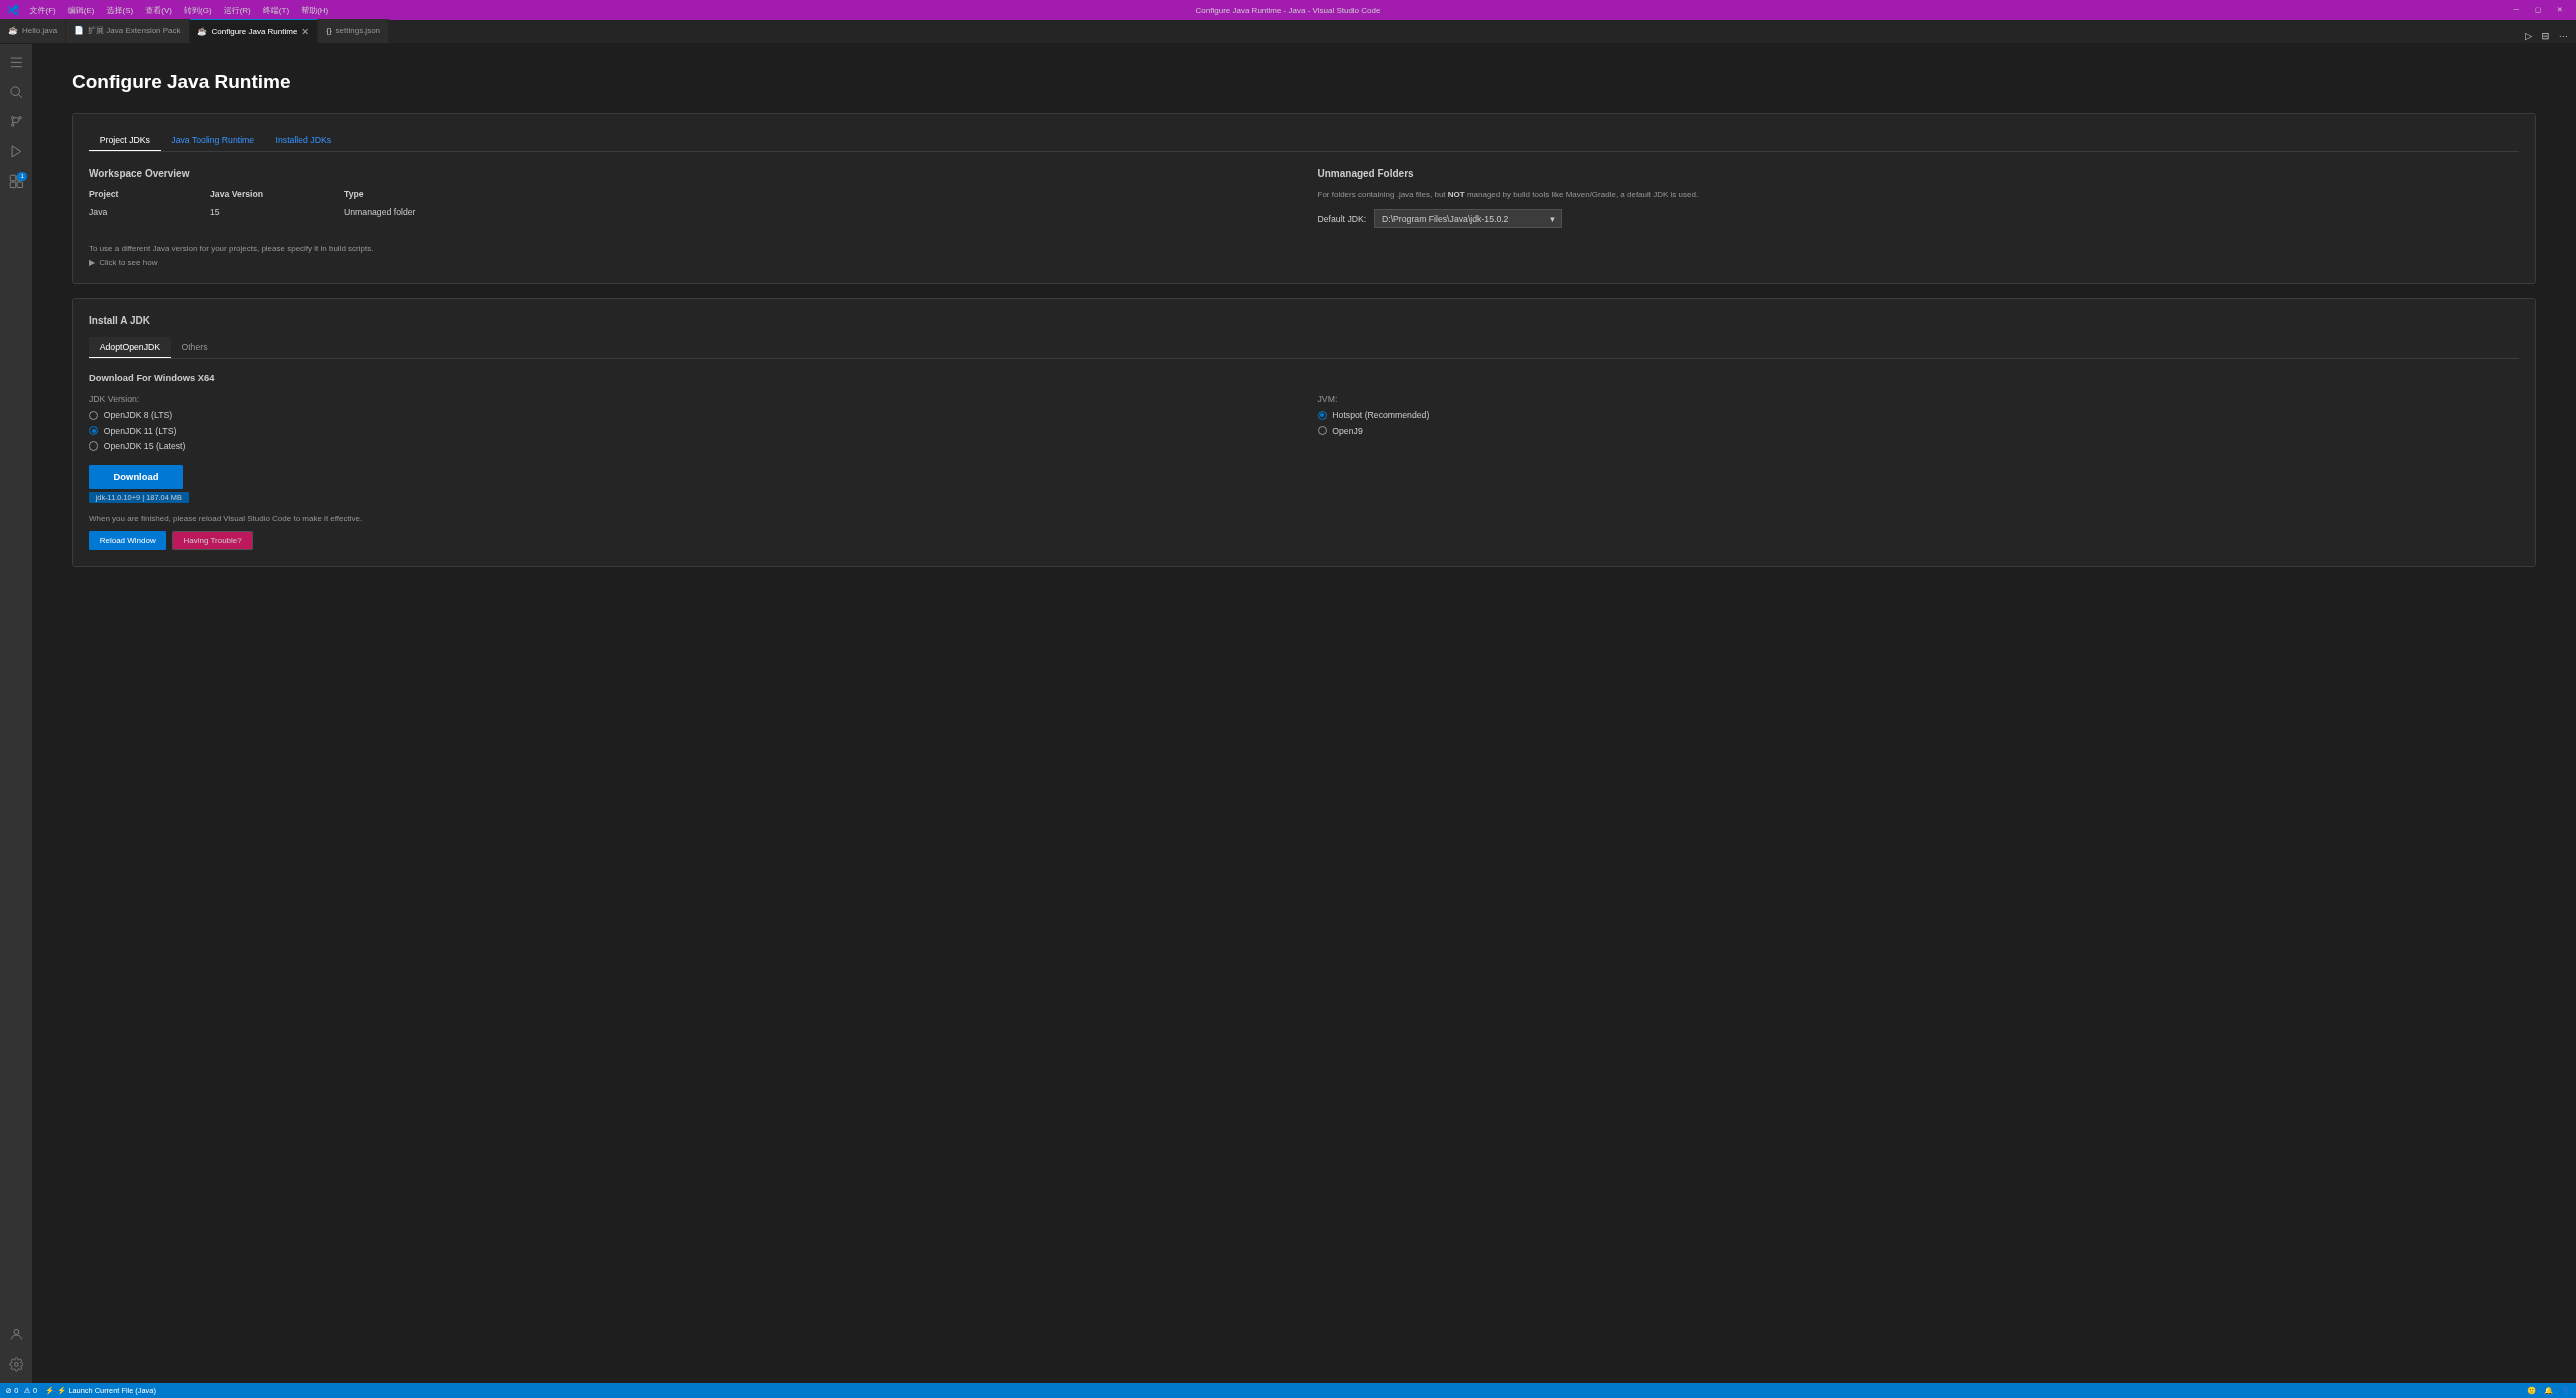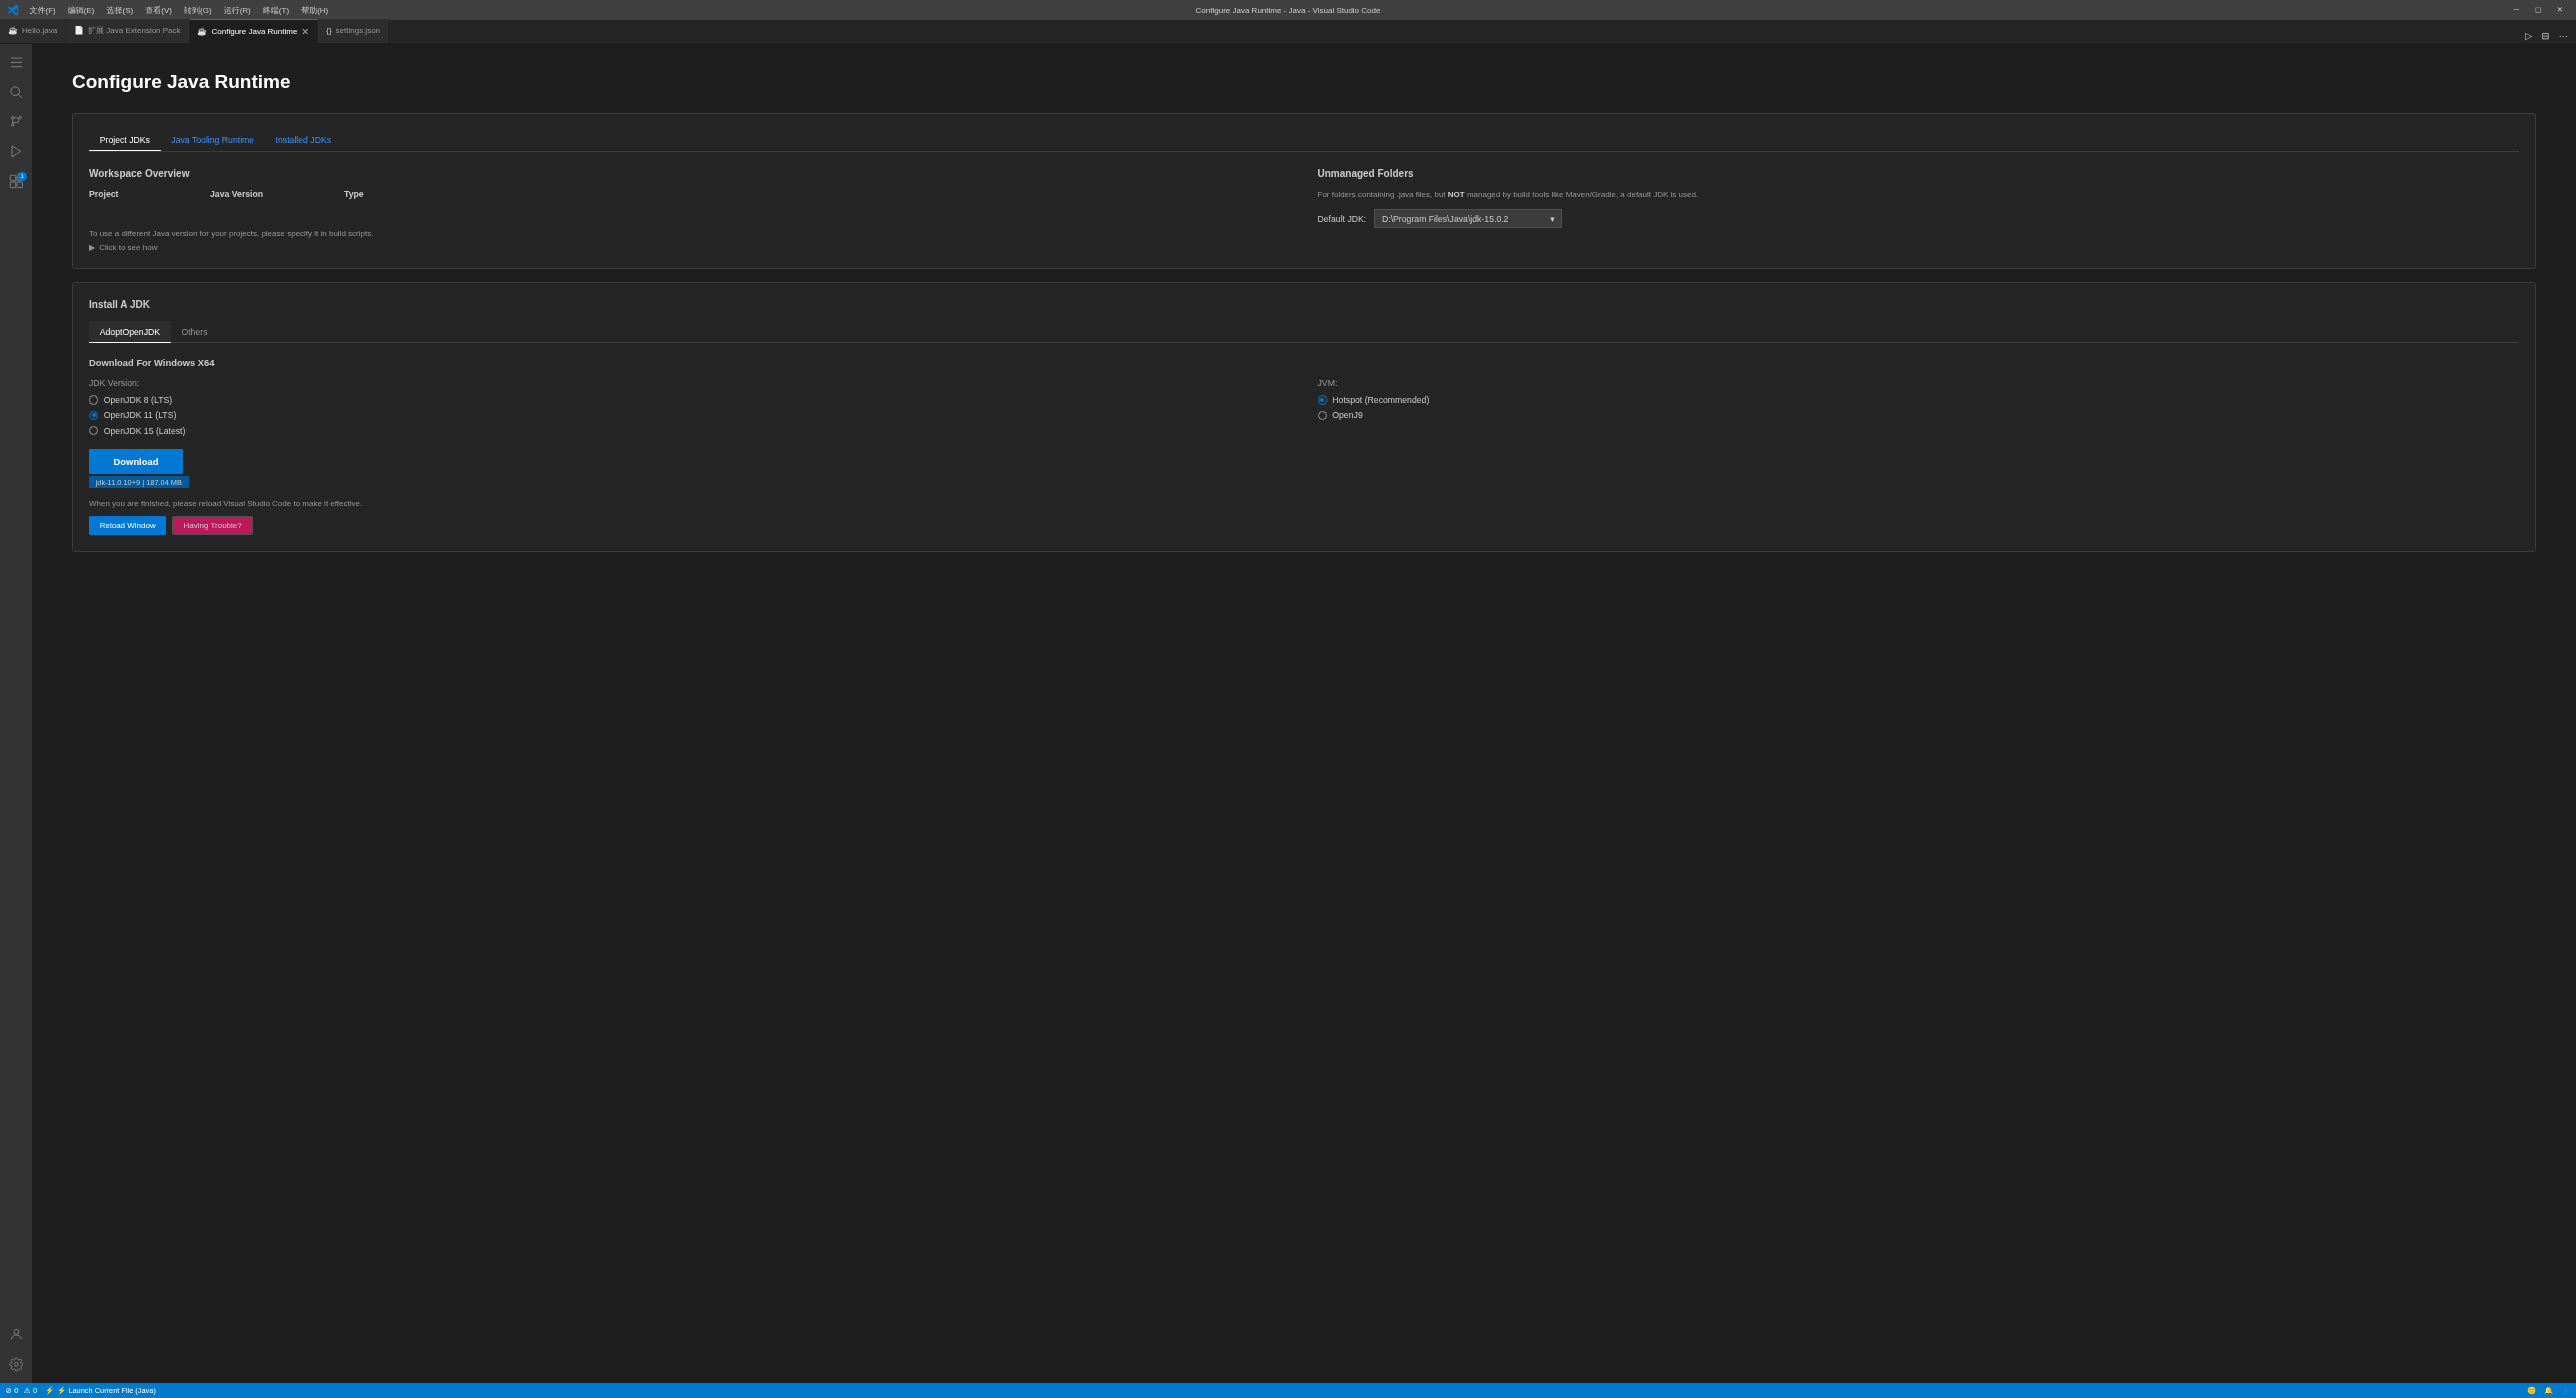--- a/index.html
+++ b/index.html
@@ -9,21 +9,21 @@
       font-family: -apple-system, BlinkMacSystemFont, 'Segoe UI', sans-serif;
       font-size: 8.7px;
       height: 100vh;
       display: flex;
       flex-direction: column;
       overflow: hidden;
     }
 
     
     #titlebar {
-      background: #404040;
+      background: #a21caf;
       height: 20px;
       display: flex;
       align-items: center;
       justify-content: space-between;
       padding: 0 6.7px;
       flex-shrink: 0;
       gap: 16px;
       -webkit-app-region: drag;
     }
     #titlebar-left {
@@ -571,20 +571,25 @@
       </div>
 
       <div class="two-col">
 
         <div>
           <div class="section-title">Workspace Overview</div>
           <div class="table-header">
             <span>Project</span>
             <span>Java Version</span>
             <span>Type</span>
+          </div>
+          <div class="table-row">
+            <span>Java</span>
+            <span>15</span>
+            <span>Unmanaged folder</span>
           </div>
           <p class="hint-text">To use a different Java version for your projects, please specify it in build scripts.</p>
           <div class="hint-expand">
             <span>▶</span>
             <span>Click to see how</span>
           </div>
         </div>
 
         <div>
           <div class="section-title">Unmanaged Folders</div>

